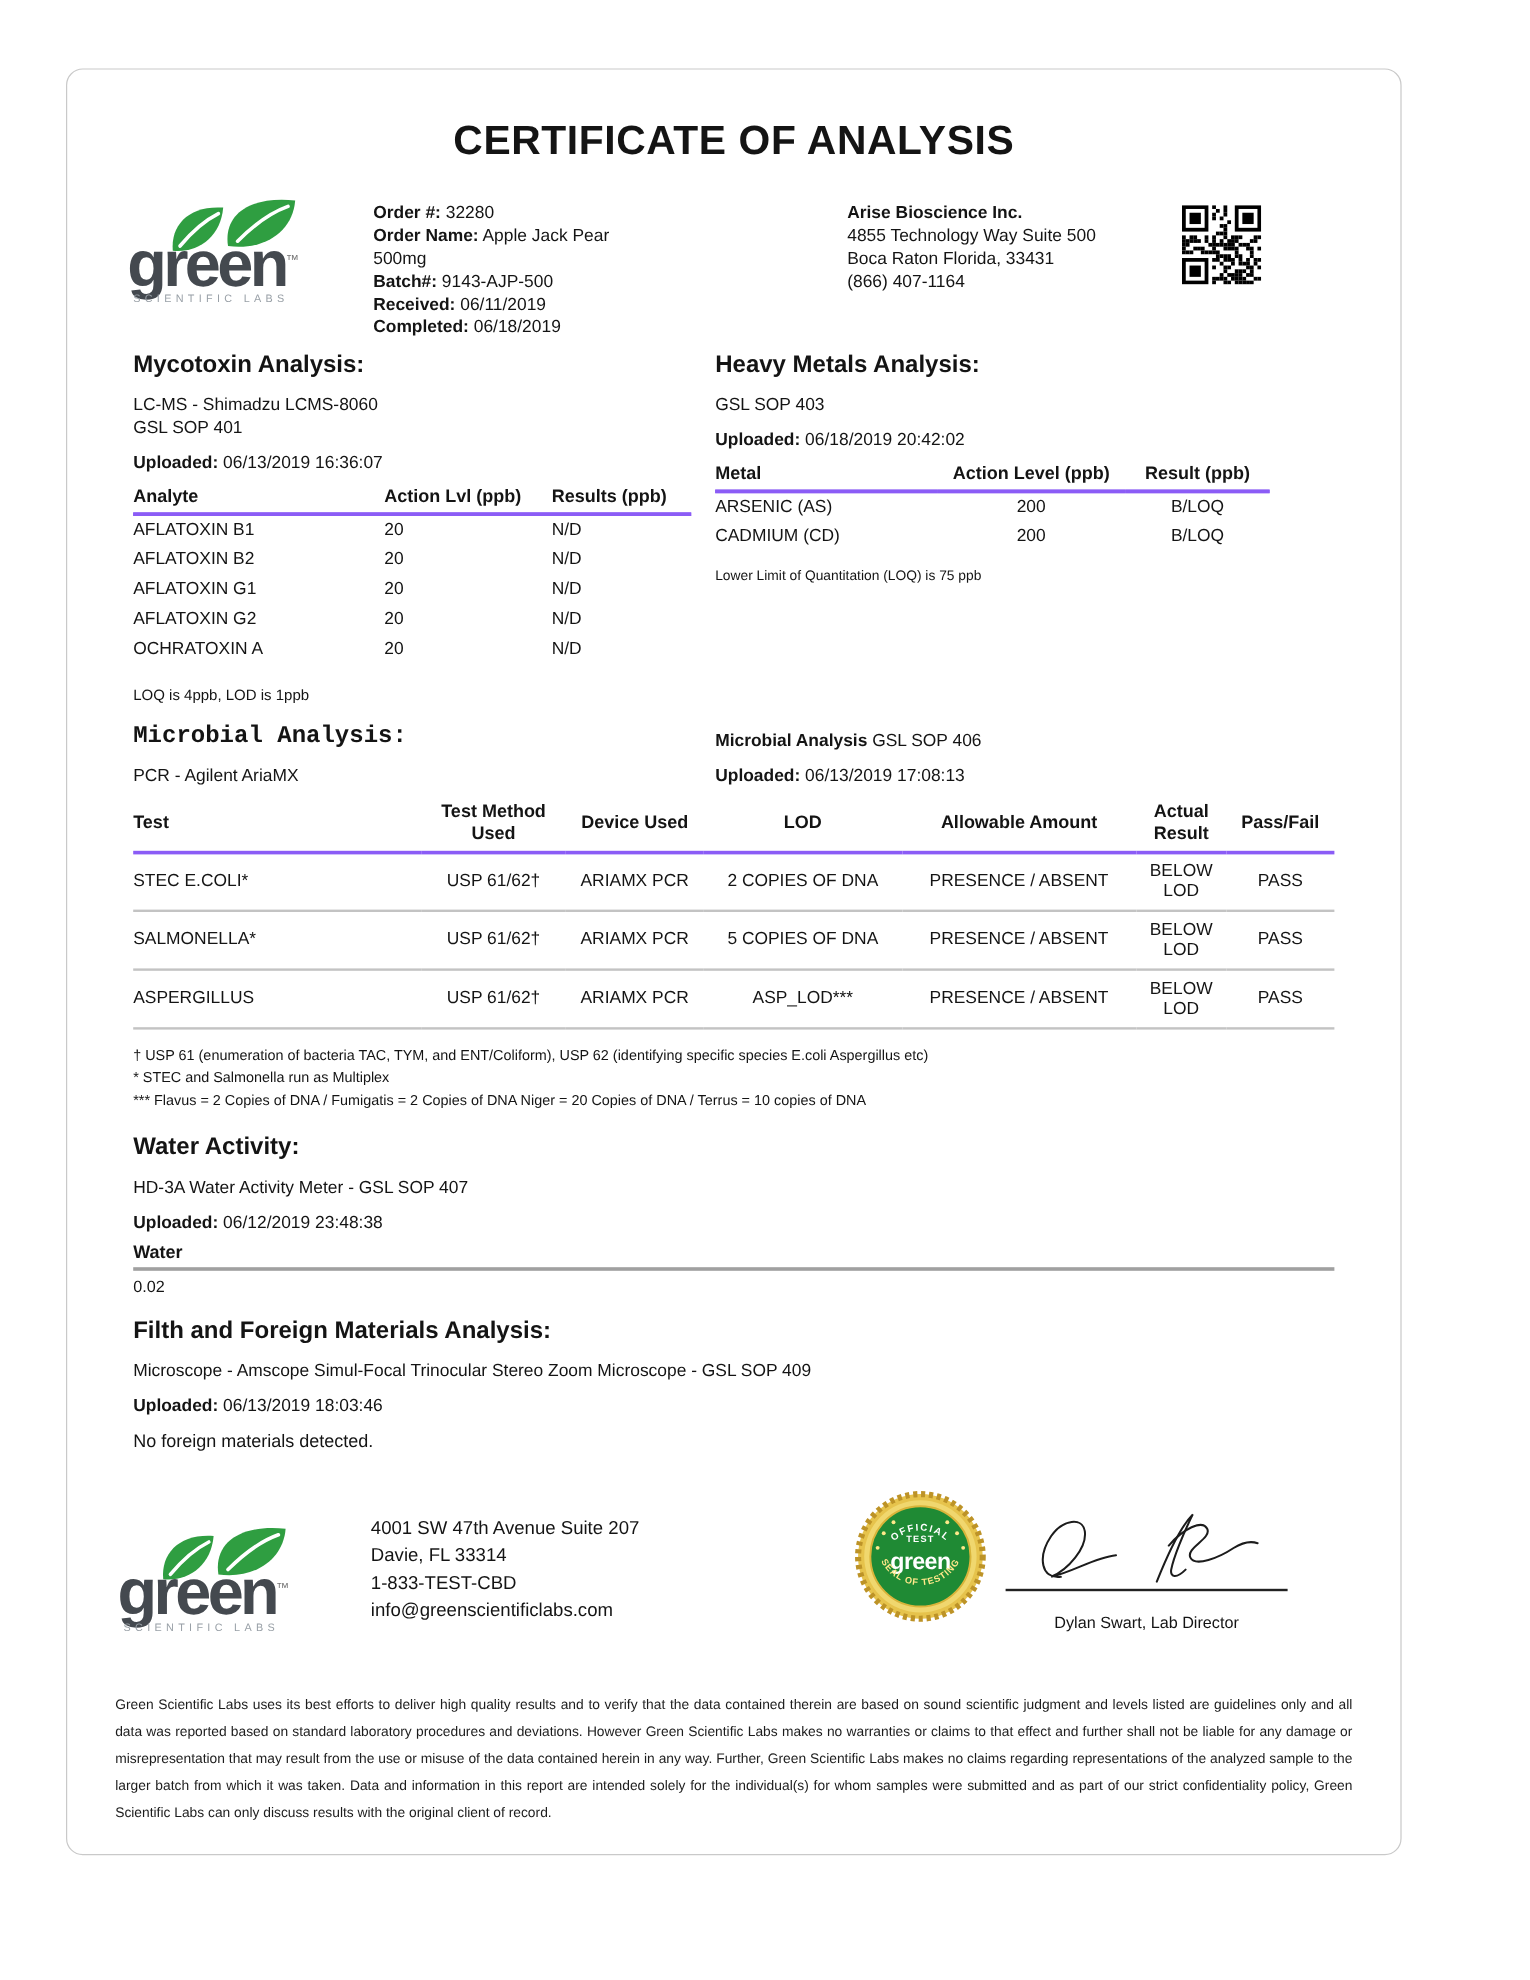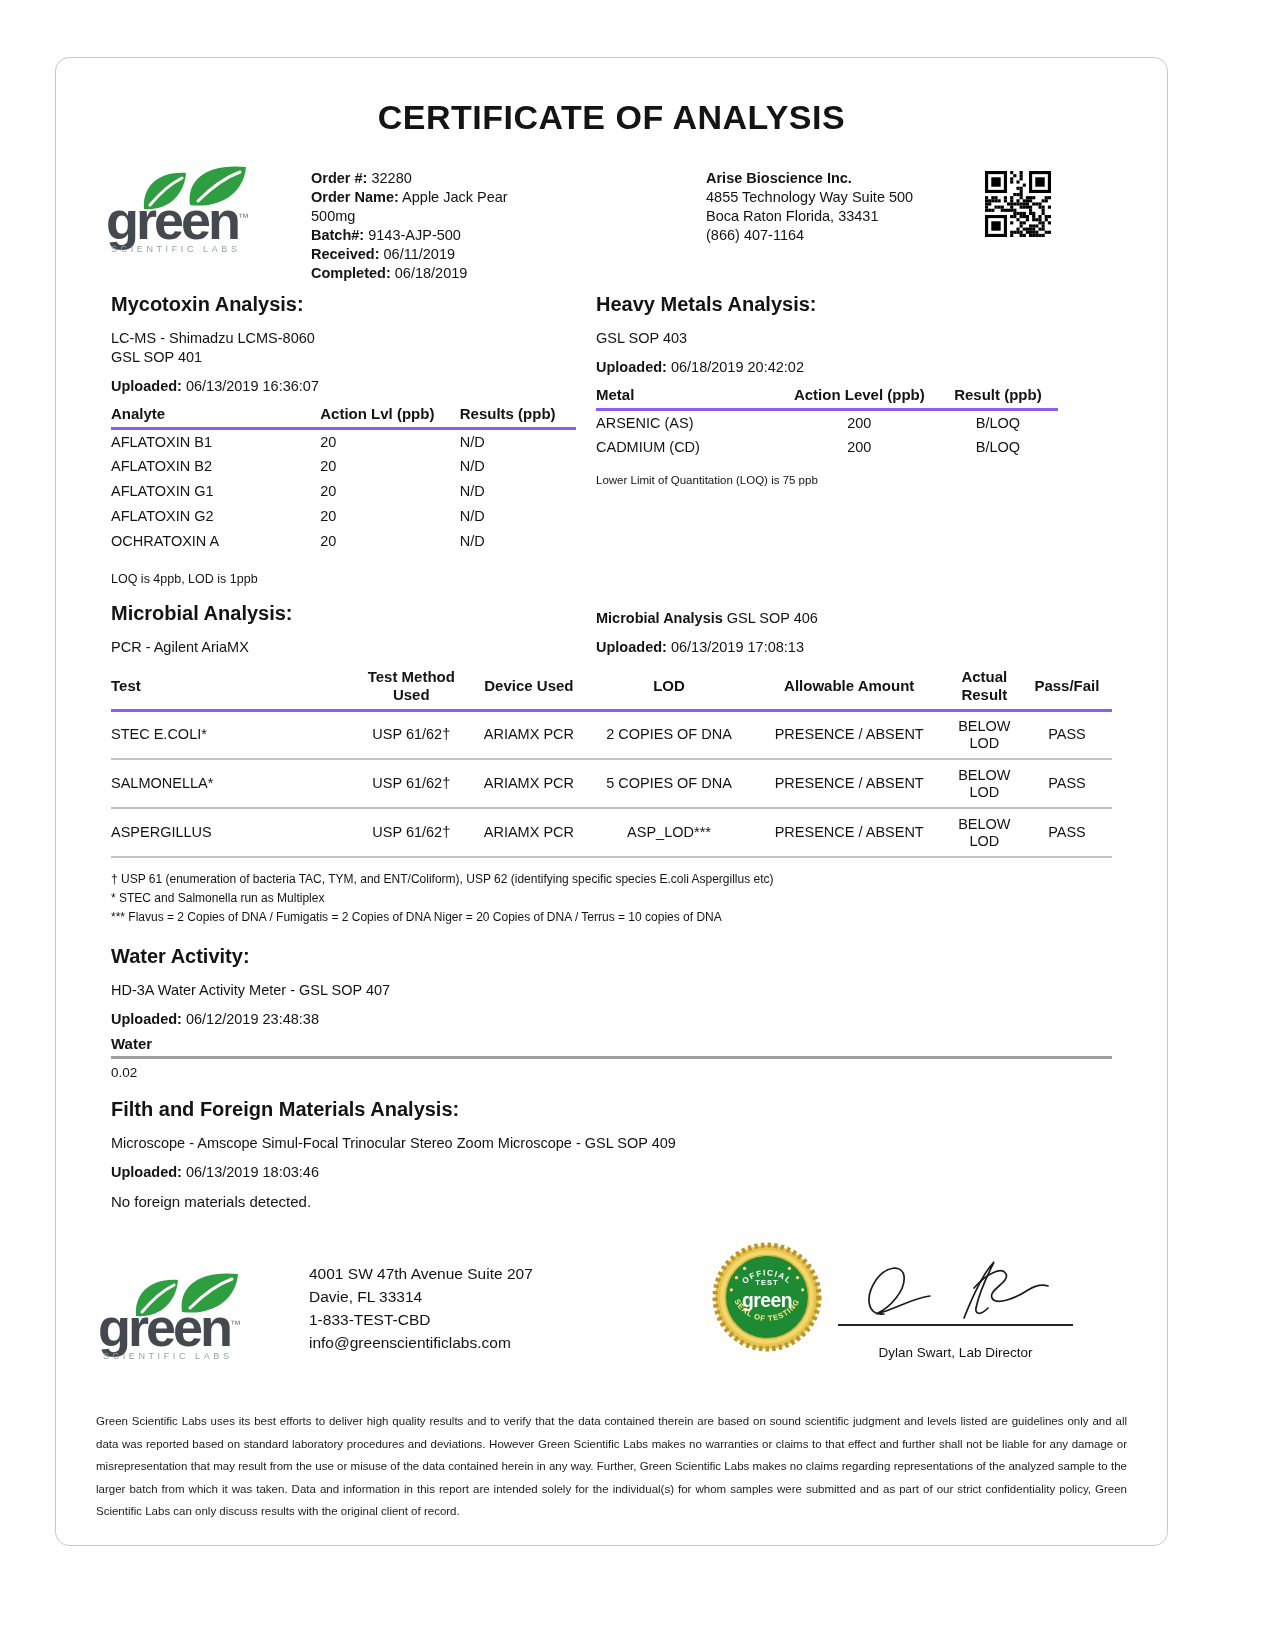--- a/index.html
+++ b/index.html
@@ -31,21 +31,21 @@
   .qr-wrap { position:absolute; left:929px; top:2px; width:66px; height:66px; }
   .qr-wrap svg { width:66px; height:66px; display:block; }
 
   
   h2.section { font-size:20px; font-weight:bold; }
   .method { font-size:14.5px; line-height:19px; margin-top:13px; }
   .uploaded { font-size:14.5px; margin-top:11px; }
   .note { font-size:12.5px; }
 
   .two-col { display:grid; grid-template-columns:465px 462px; column-gap:20px; }
-  .mt24 { margin-top:24px; } .mt16 { margin-top:16px; } .mt18 { margin-top:18px; }
+  .mt24 { margin-top:24px; } .mt16 { margin-top:16px;font-family:Liberation Mono, monospace; } .mt18 { margin-top:18px; }
 
   table { border-collapse:collapse; width:100%; table-layout:fixed; }
   th { font-size:15px; font-weight:bold; text-align:left; padding:3px 0 5px 0; border-bottom:3px solid #8b5cf6; }
   td { font-size:14.5px; padding:3px 0; }
   .tbl-sm { margin-top:8px; }
   .tbl-sm td { height:25px; }
   .c { text-align:center; }
 
   .hm-note { font-size:11.5px; margin-top:14px; }
   .myco-note { margin-top:18px; }

